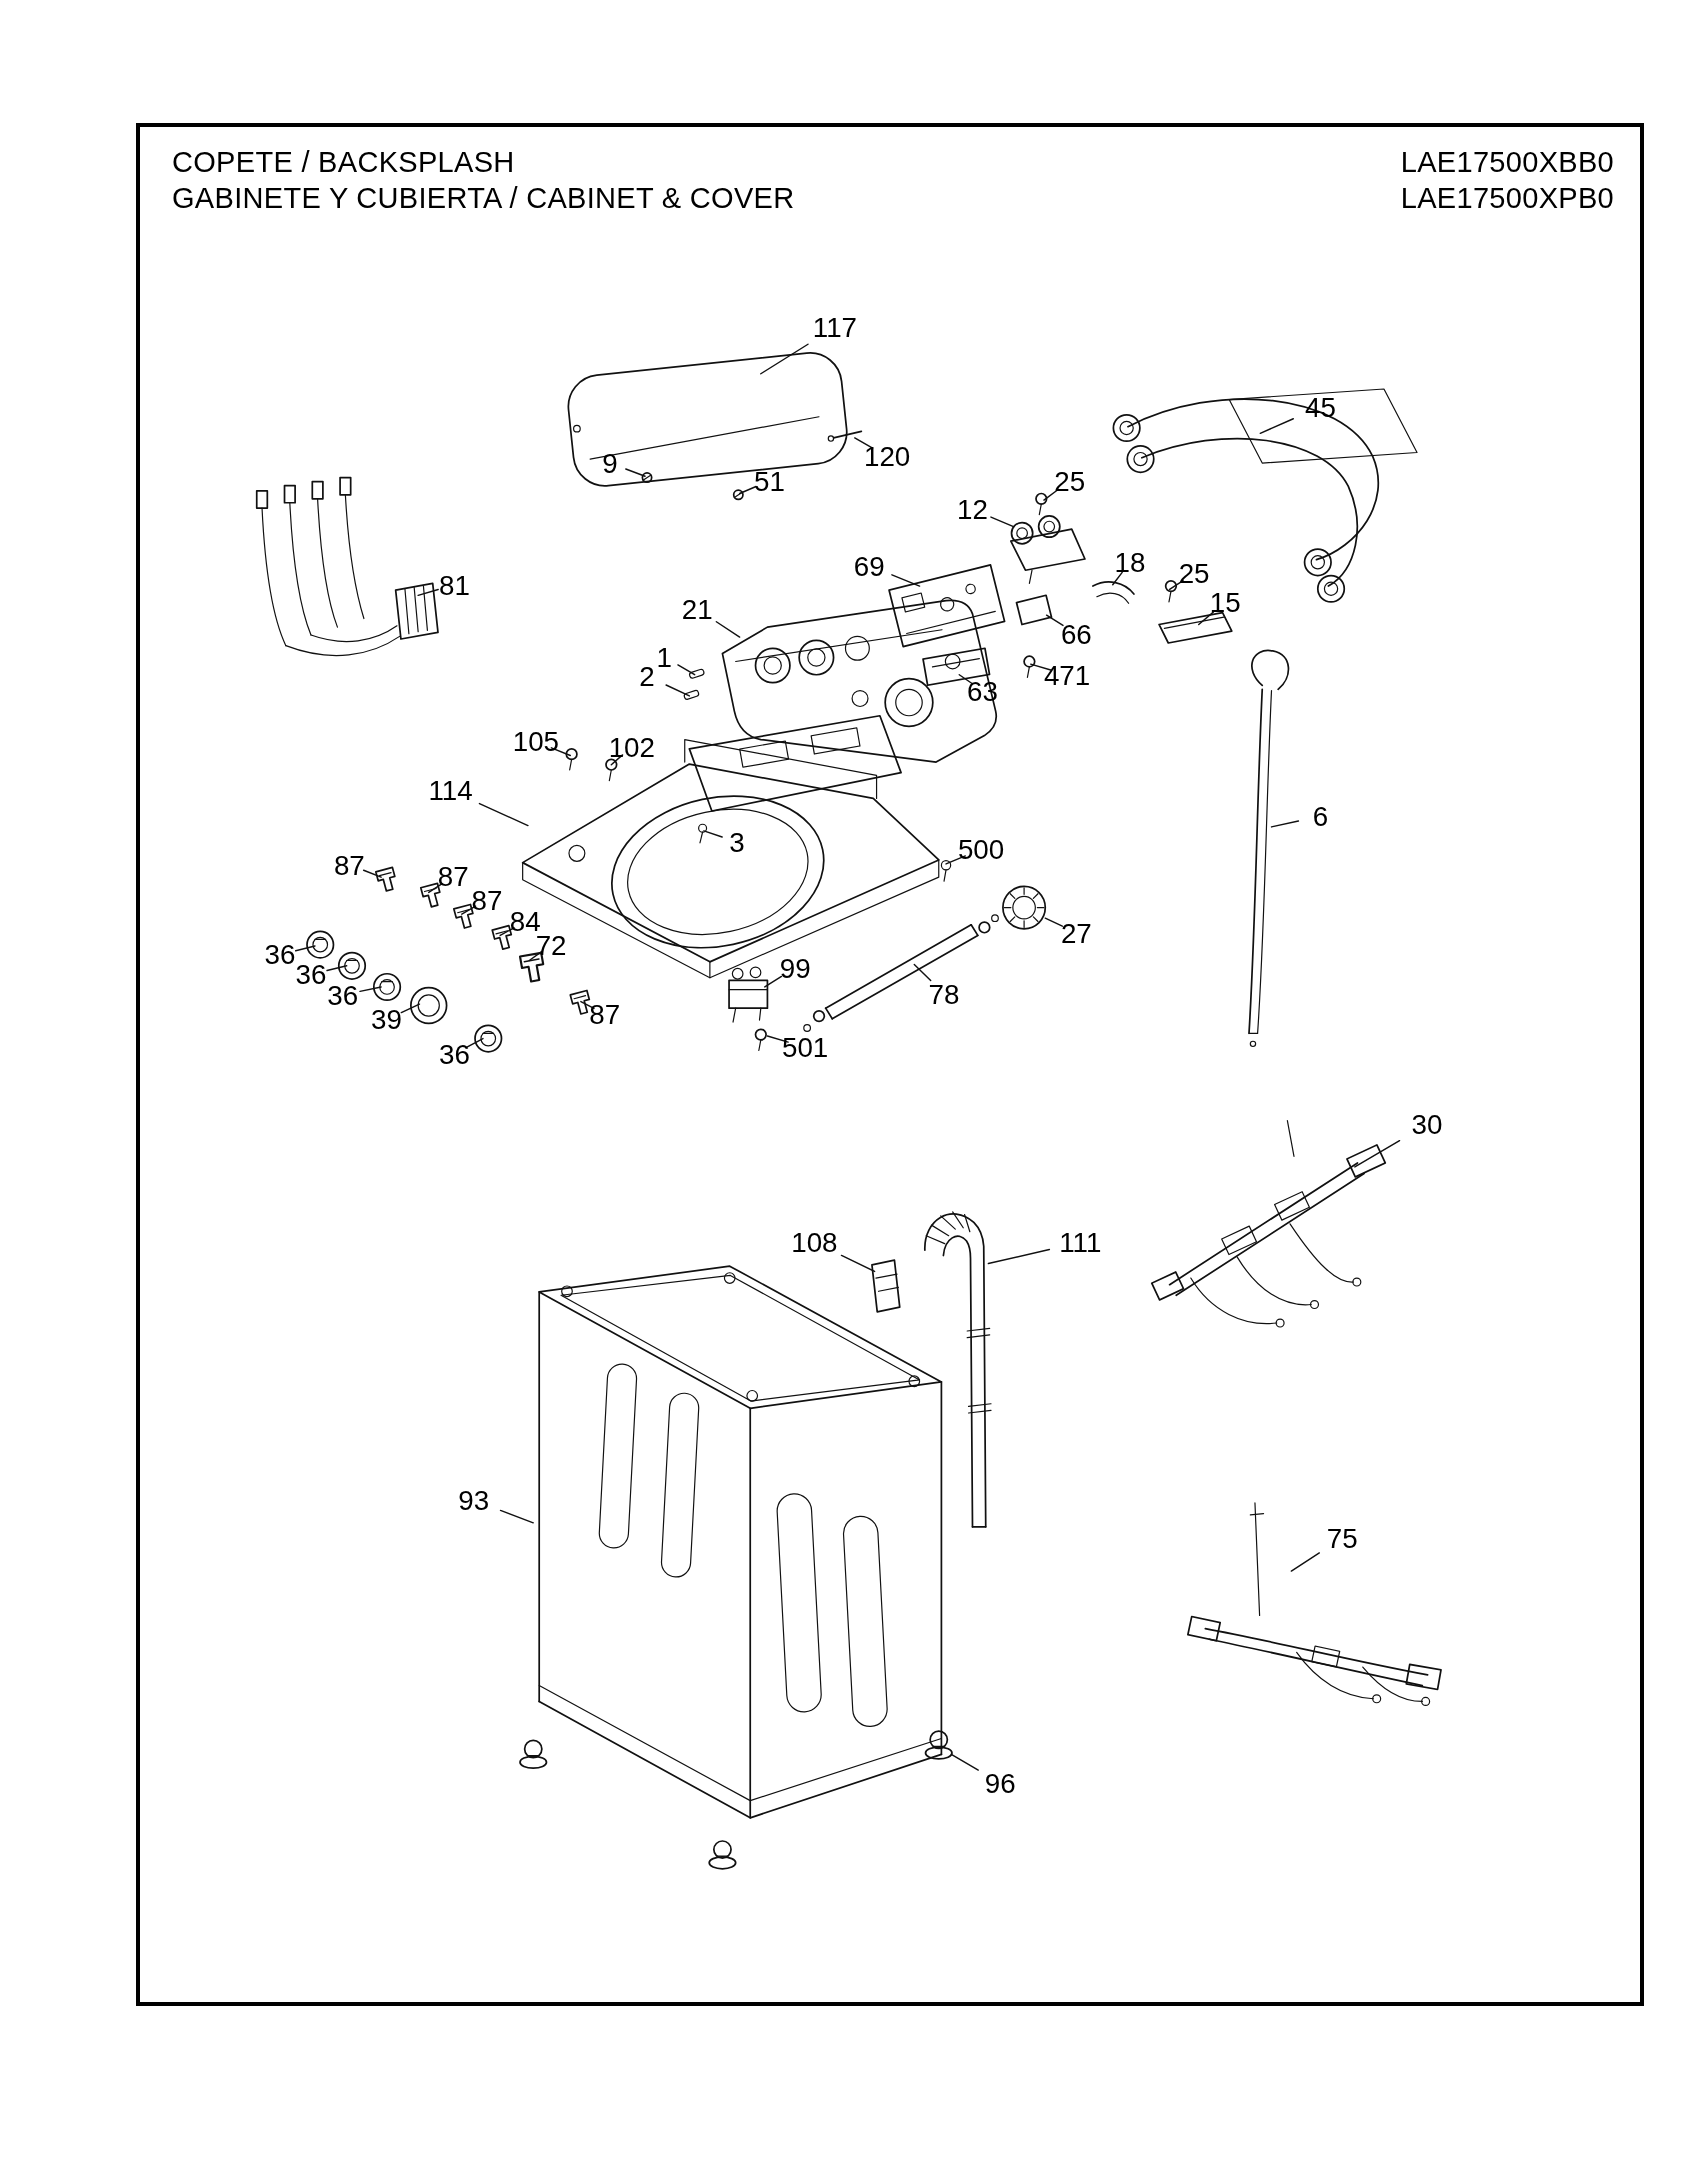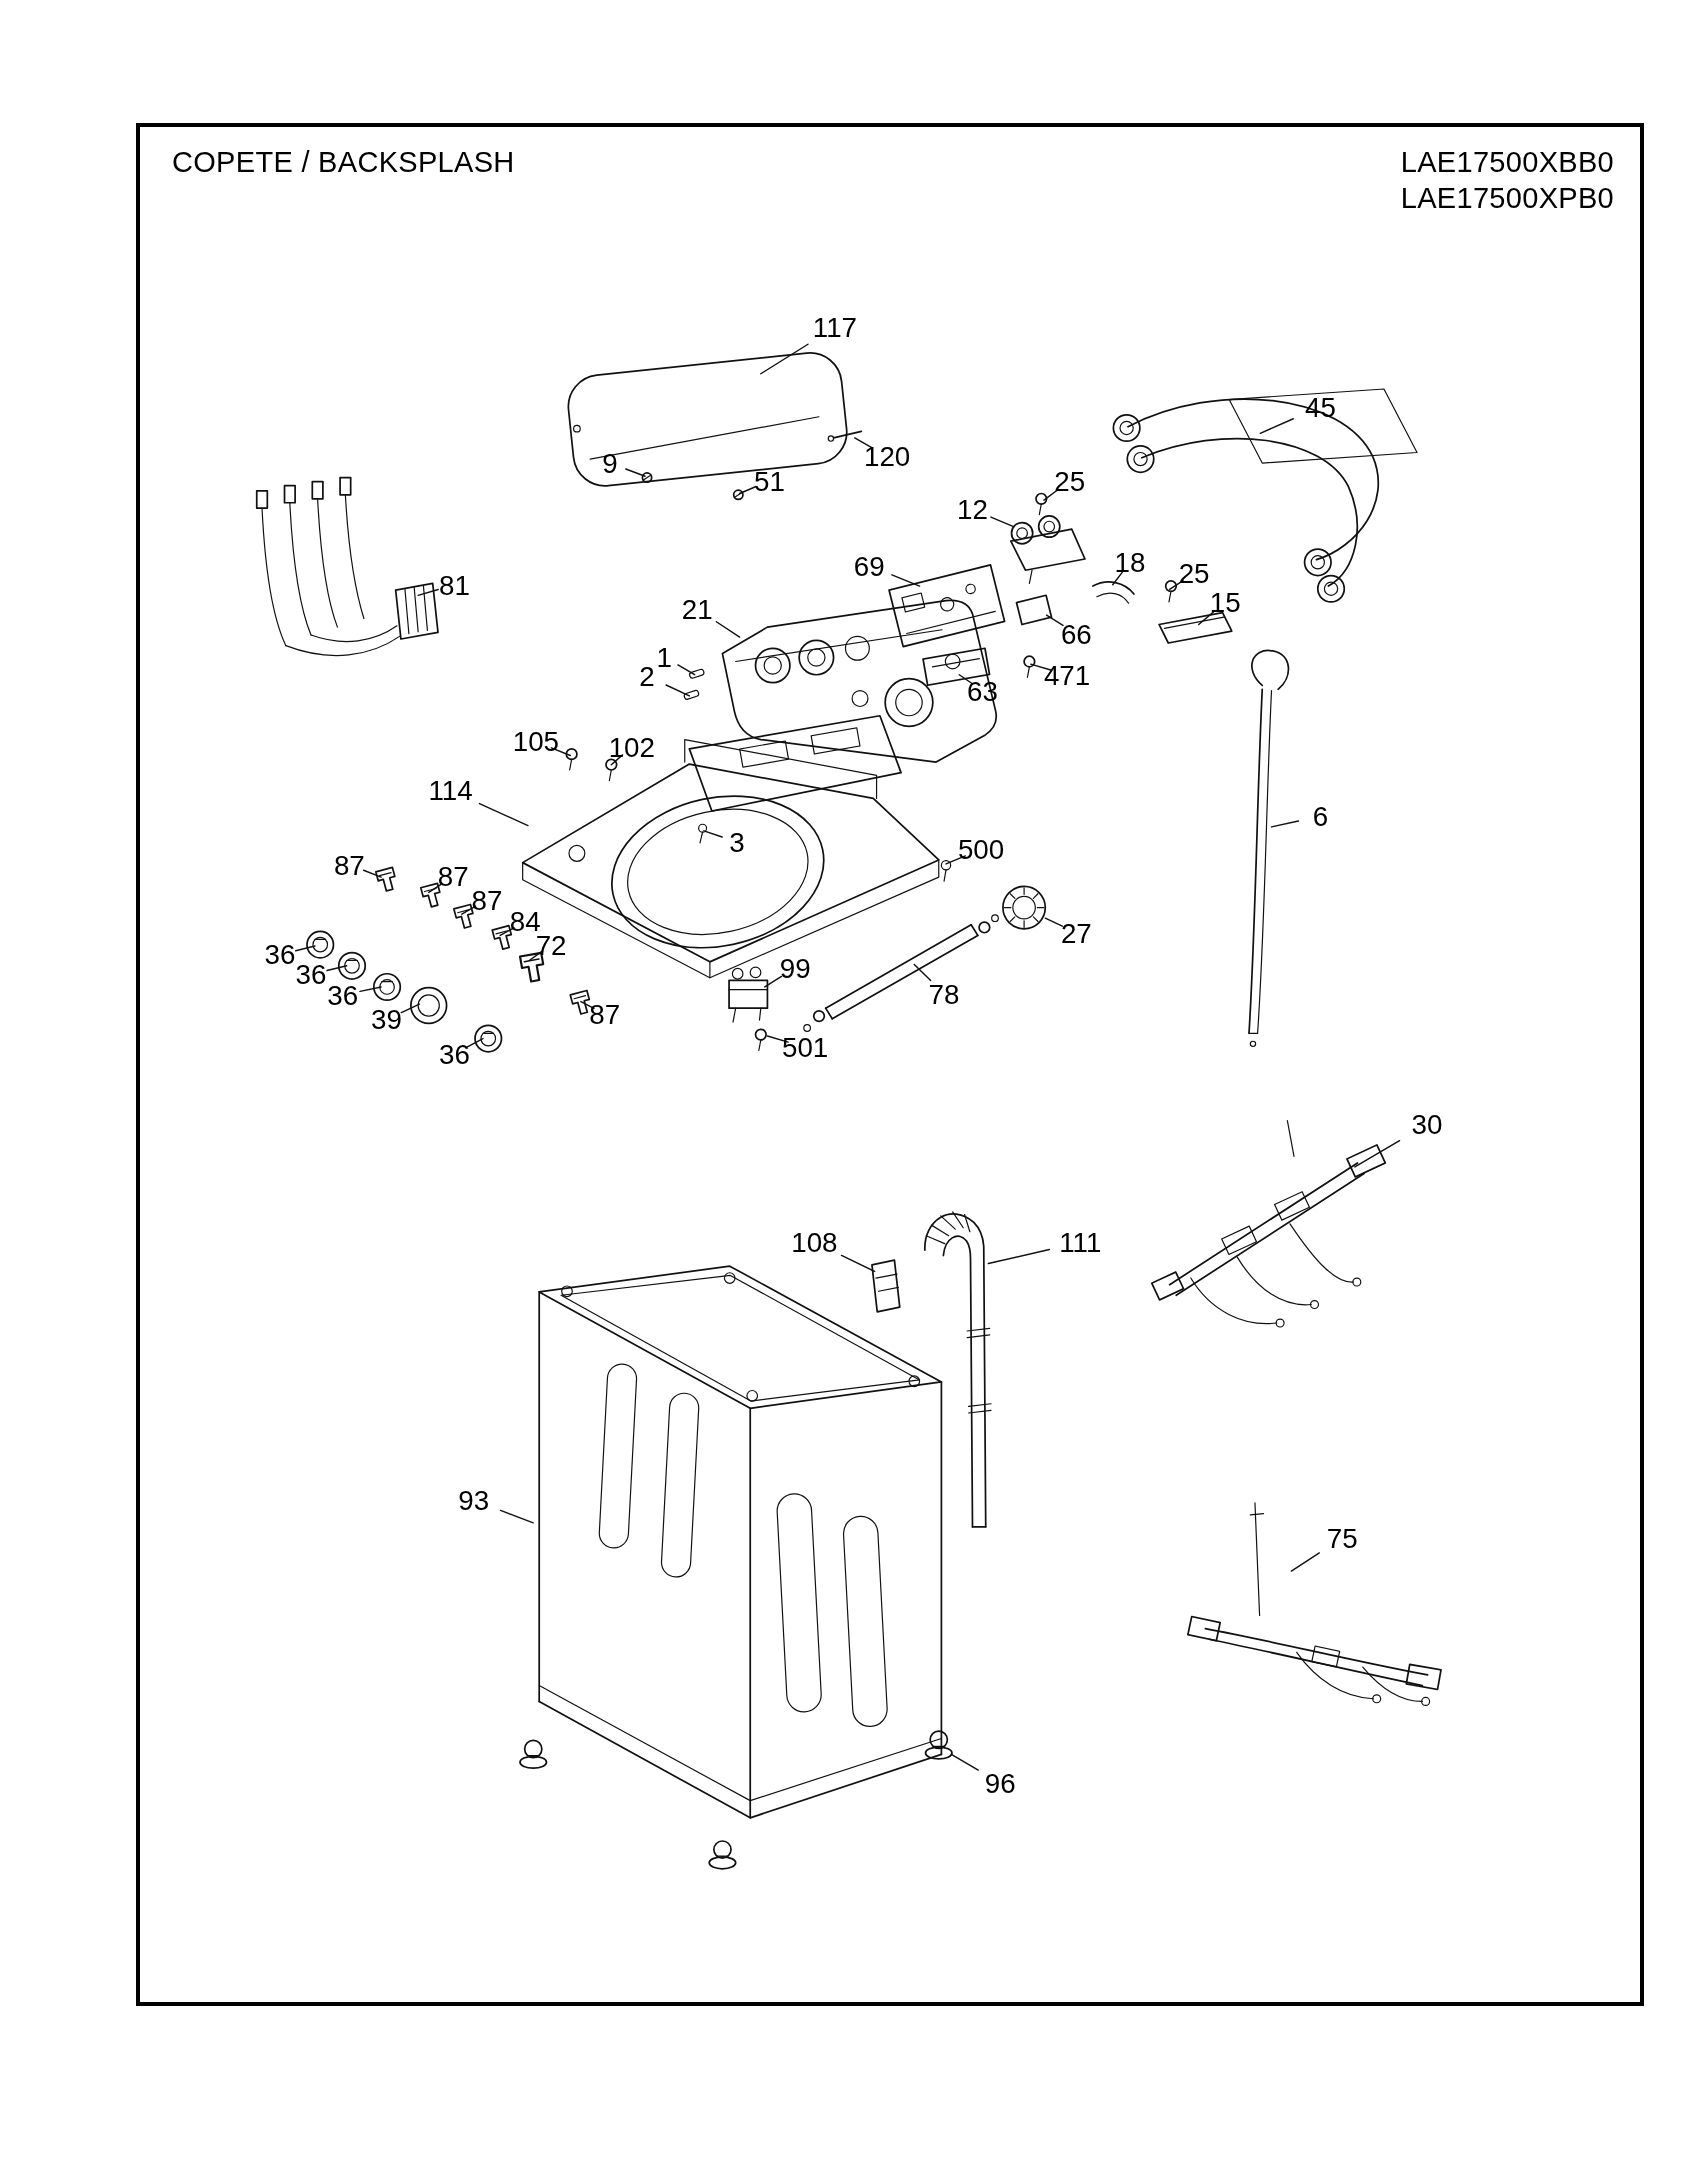--- a/index.html
+++ b/index.html
@@ -53,20 +53,21 @@
 </style>
 </head>
 <body>
 
 <div class="page" data-name="parts-catalog-page">
   <div class="frame" data-name="diagram-border-frame"></div>
 
   <div class="header" data-name="header">
     <div class="header-left" data-name="section-title">
       <div data-name="section-title-line1">COPETE / BACKSPLASH</div>
+      <div data-name="section-title-line2">GABINETE Y CUBIERTA / CABINET &amp; COVER</div>
     </div>
     <div class="header-right" data-name="model-numbers">
       <div data-name="model-number-1">LAE17500XBB0</div>
       <div data-name="model-number-2">LAE17500XPB0</div>
     </div>
   </div>
 
   <svg class="diagram" viewBox="0 0 2550 3300" data-name="exploded-parts-diagram">
     <defs>
       <g id="clip-small">

